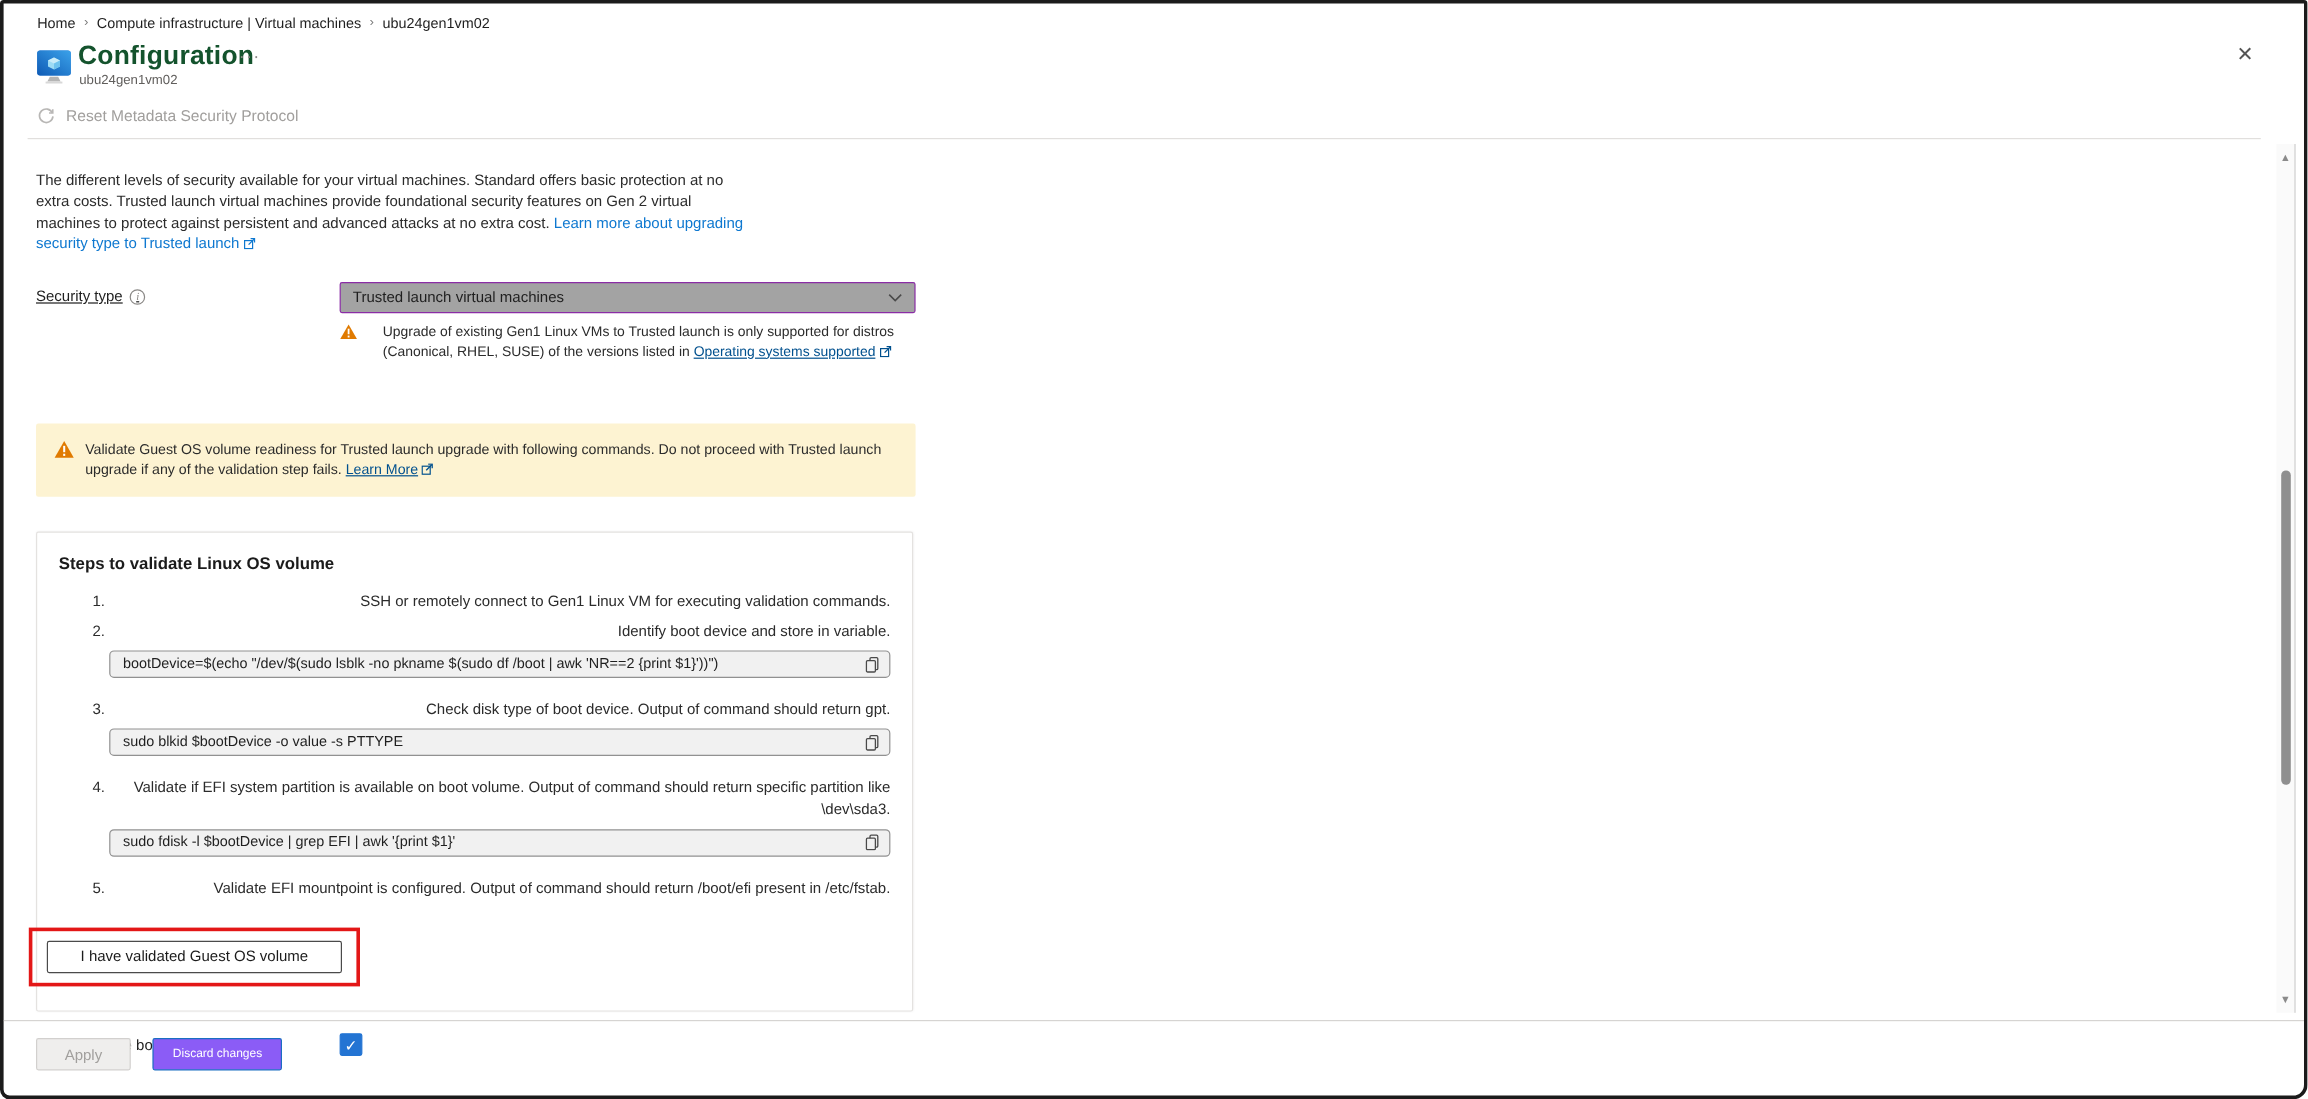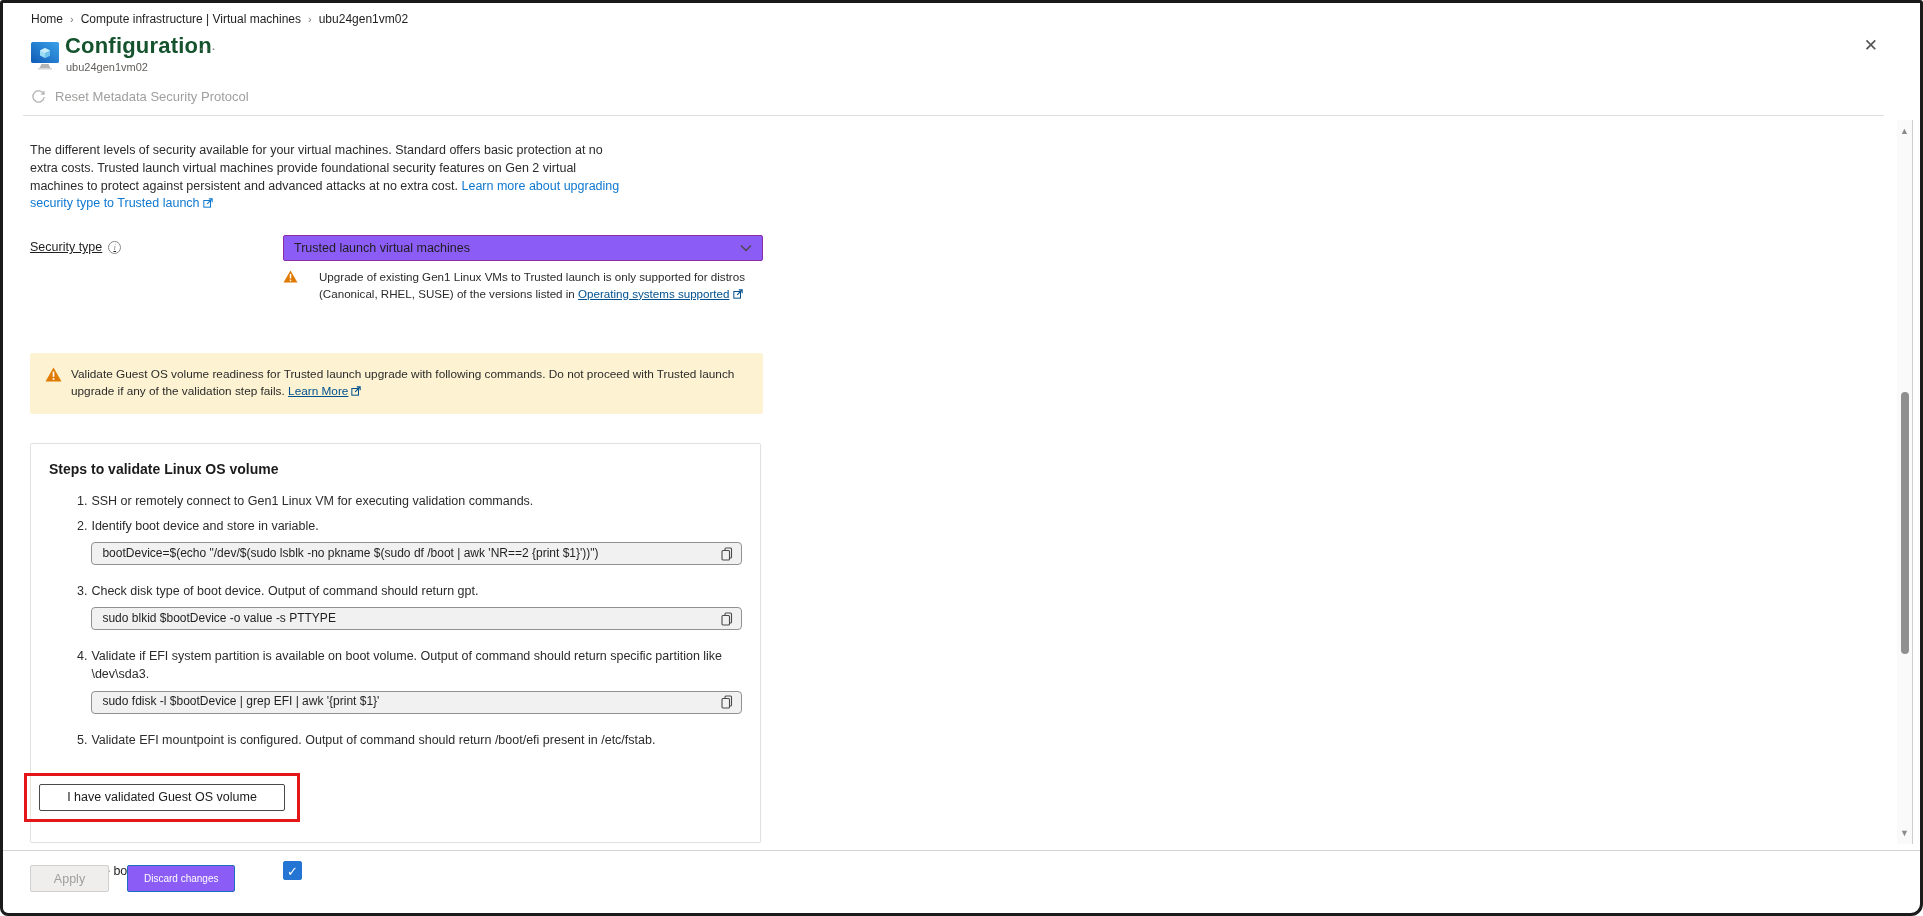--- a/index.html
+++ b/index.html
@@ -25,37 +25,37 @@
 
   
   .content { position:absolute; top:113px; left:27px; right:40px; }
 
   .desc { margin-top:26px; width:600px; font-size:12.5px; line-height:1.42; color:#2b2b2b; }
   .desc a { color:#0e78d0; text-decoration:none; cursor:pointer; }
 
   .field-row { margin-top:22px; display:flex; }
   .field-label { width:253px; font-size:12.5px; color:#1f1f1f; display:flex; align-items:flex-start; gap:6px; padding-top:5px;text-decoration:underline; }
   .info-icon { display:inline-block; width:13px; height:13px; border:1px solid #8a8886; border-radius:50%; color:#8a8886; font-size:9px; line-height:11px; text-align:center; font-style:italic; font-family:"Liberation Serif",serif; margin-top:1px; }
-  .dropdown { width:480px; height:26px; border:1px solid #8a2da5; border-radius:2px; background:#8b5cf6; display:flex; align-items:center; justify-content:space-between; padding:0 10px; font-size:12.5px; cursor:pointer; }
+  .dropdown { width:480px; height:26px; border:1px solid #8a2da5; border-radius:2px; background:#a3a3a3; display:flex; align-items:center; justify-content:space-between; padding:0 10px; font-size:12.5px; cursor:pointer; }
 
   .inline-warning { margin-top:8px; display:flex; gap:21px; width:470px; font-size:11.6px; line-height:1.45; color:#2b2b2b; }
   .inline-warning a { color:#00508e; text-decoration:underline; cursor:pointer; }
 
   .warn-tri { flex:0 0 auto; margin-top:1px; }
 
   .banner { margin-top:50px; width:733px; background:#fdf3d2; padding:13px 14px 13px 15px; display:flex; gap:9px; font-size:11.8px; line-height:1.5; color:#2b2b2b; border-radius:2px; }
   .banner a { color:#00508e; text-decoration:underline; cursor:pointer; }
 
   .ext-icon { display:inline-block; vertical-align:-1px; margin-left:3px; }
 
   .steps-box { margin-top:29px; width:731px; background:#fff; border:1px solid #e4e2e0; border-radius:2px; padding:17px 18px 20px 18px; box-shadow:0 0 2px rgba(0,0,0,.04); }
   .steps-title { font-size:14px; font-weight:bold; color:#1b1b1b; }
   .steps-list { list-style:none; margin-top:15px; padding-left:28px; }
   .steps-list li { font-size:12.5px; line-height:1.45; color:#2b2b2b; margin-bottom:7px; display:flex; gap:4px; }
-  .steps-list li .step-body { flex:1; }
+  .steps-list li .step-body { flex:1;text-align:right; }
   .codebox { margin:7px 0 10px 0; height:23px; background:#f1f1f1; border:1px solid #919191; border-radius:4px; display:flex; align-items:center; justify-content:space-between; padding:0 8px 0 10px; font-size:12px; color:#1f1f1f; white-space:nowrap; overflow:hidden; }
   .codebox .code-text { overflow:hidden; text-overflow:ellipsis; }
   .copy-icon { flex:0 0 auto; margin-left:10px; cursor:pointer; }
 
   .red-annotation { margin-left:-25px; margin-top:24px; width:276px; height:49px; border:3px solid #e31717; display:flex; align-items:center; padding-left:12px; }
   .validate-btn { width:246px; height:27px; background:#fff; border:1px solid #4a4a4a; border-radius:2px; font-size:12.5px; color:#1b1b1b; cursor:pointer; font-family:inherit; }
 
   .check-rows { margin-top:18px; }
   .check-row { display:flex; align-items:center; height:20px; margin-bottom:22px; }
   .check-label { width:253px; font-size:12.5px; display:flex; align-items:center; gap:7px; }

